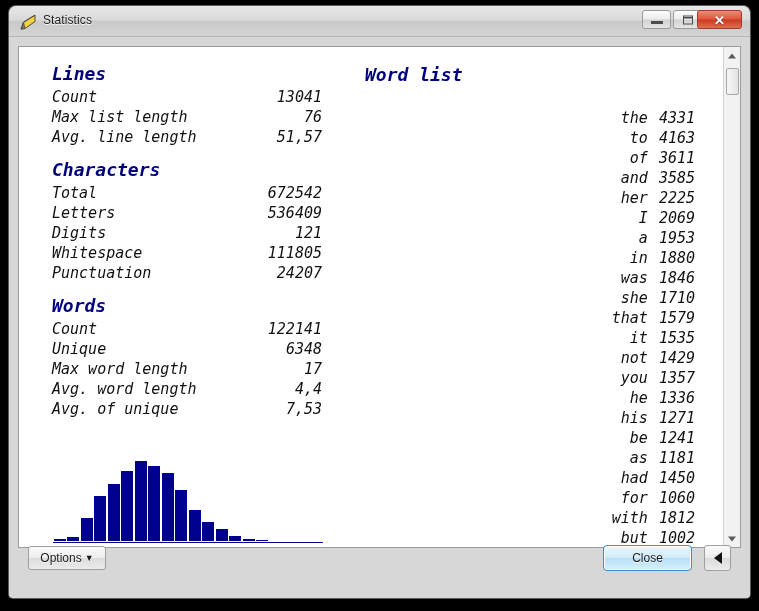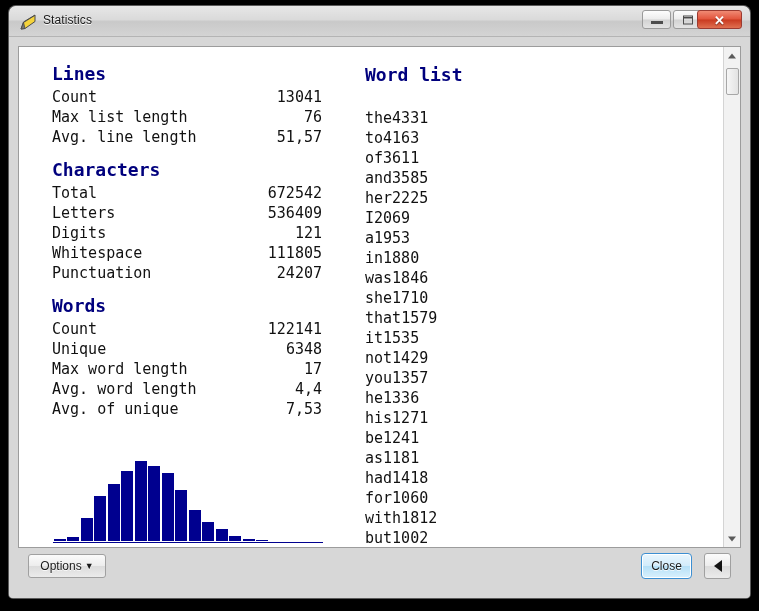--- a/index.html
+++ b/index.html
@@ -118,20 +118,21 @@
 
   
   #pane {
     position: relative;
     width: 723px;
     height: 502px;
     background: #15803d;
     border: 1px solid #9c9c9c;
     box-sizing: border-box;
     overflow: hidden;
+    font-style: italic;
   }
   #pane-inner {
     position: absolute;
     left: 0; top: 0;
     right: 17px; bottom: 0;
     overflow: hidden;
     background: #ffffff;
   }
 
   
@@ -200,22 +201,23 @@
   
   #wordlist-col {
     position: absolute;
     left: 346px;
     top: 17px;
     width: 330px;
   }
   #wordlist-col .sec-head { margin-bottom: 22px; line-height: 22px; }
   .word-row {
     display: flex;
-    justify-content: flex-start;
+    justify-content: flex-end;
     line-height: 20px;
+    gap: 11px;
   }
 
   
   #vscroll {
     position: absolute;
     right: 0;
     top: 0;
     bottom: 0;
     width: 17px;
     background: #f2f2f2;
@@ -251,21 +253,21 @@
     background: linear-gradient(to right, #f6f6f6, #e3e3e3);
     border: 1px solid #a7a7a7;
     border-radius: 2px;
     box-sizing: border-box;
   }
 
   
   #bottombar {
     position: absolute;
     left: 0;
-    bottom: 4px;
+    bottom: 12px;
     width: 100%;
     height: 48px;
   }
   .btn {
     position: absolute;
     border: 1px solid #a0a0a0;
     border-radius: 3px;
     box-sizing: border-box;
     background: linear-gradient(to bottom, #fbfbfb 0%, #ededed 48%, #dcdcdc 52%, #ebebeb 100%);
     font-family: "Liberation Sans", sans-serif;
@@ -281,21 +283,21 @@
     left: 19px;
     top: 8px;
     width: 78px;
     height: 24px;
   }
   #options-btn .lbl { margin-right: 3px; }
   #options-btn .caret { font-size: 9px; }
   #close-btn {
     right: 58px;
     top: 7px;
-    width: 51px;
+    width: 89px;
     height: 26px;
     border: 1px solid #3c8fd2;
     border-radius: 4px;
     background: linear-gradient(to bottom, #eaf6fd 0%, #d3ecfb 48%, #b6e0f7 52%, #d9f1fd 100%);
     box-shadow: inset 0 0 0 1px #ffffff;
   }
   #back-btn {
     right: 19px;
     top: 7px;
     width: 27px;
@@ -402,21 +404,21 @@
               <div class="word-row mono"><span>was</span><span>1846</span></div>
               <div class="word-row mono"><span>she</span><span>1710</span></div>
               <div class="word-row mono"><span>that</span><span>1579</span></div>
               <div class="word-row mono"><span>it</span><span>1535</span></div>
               <div class="word-row mono"><span>not</span><span>1429</span></div>
               <div class="word-row mono"><span>you</span><span>1357</span></div>
               <div class="word-row mono"><span>he</span><span>1336</span></div>
               <div class="word-row mono"><span>his</span><span>1271</span></div>
               <div class="word-row mono"><span>be</span><span>1241</span></div>
               <div class="word-row mono"><span>as</span><span>1181</span></div>
-              <div class="word-row mono"><span>had</span><span>1418</span></div>
+              <div class="word-row mono"><span>had</span><span>1450</span></div>
               <div class="word-row mono"><span>for</span><span>1060</span></div>
               <div class="word-row mono"><span>with</span><span>1812</span></div>
               <div class="word-row mono"><span>but</span><span>1002</span></div>
             </div>
         </div>
 
       </div>
 
       <div id="vscroll">
         <div class="sb-arrow" id="sb-up">

